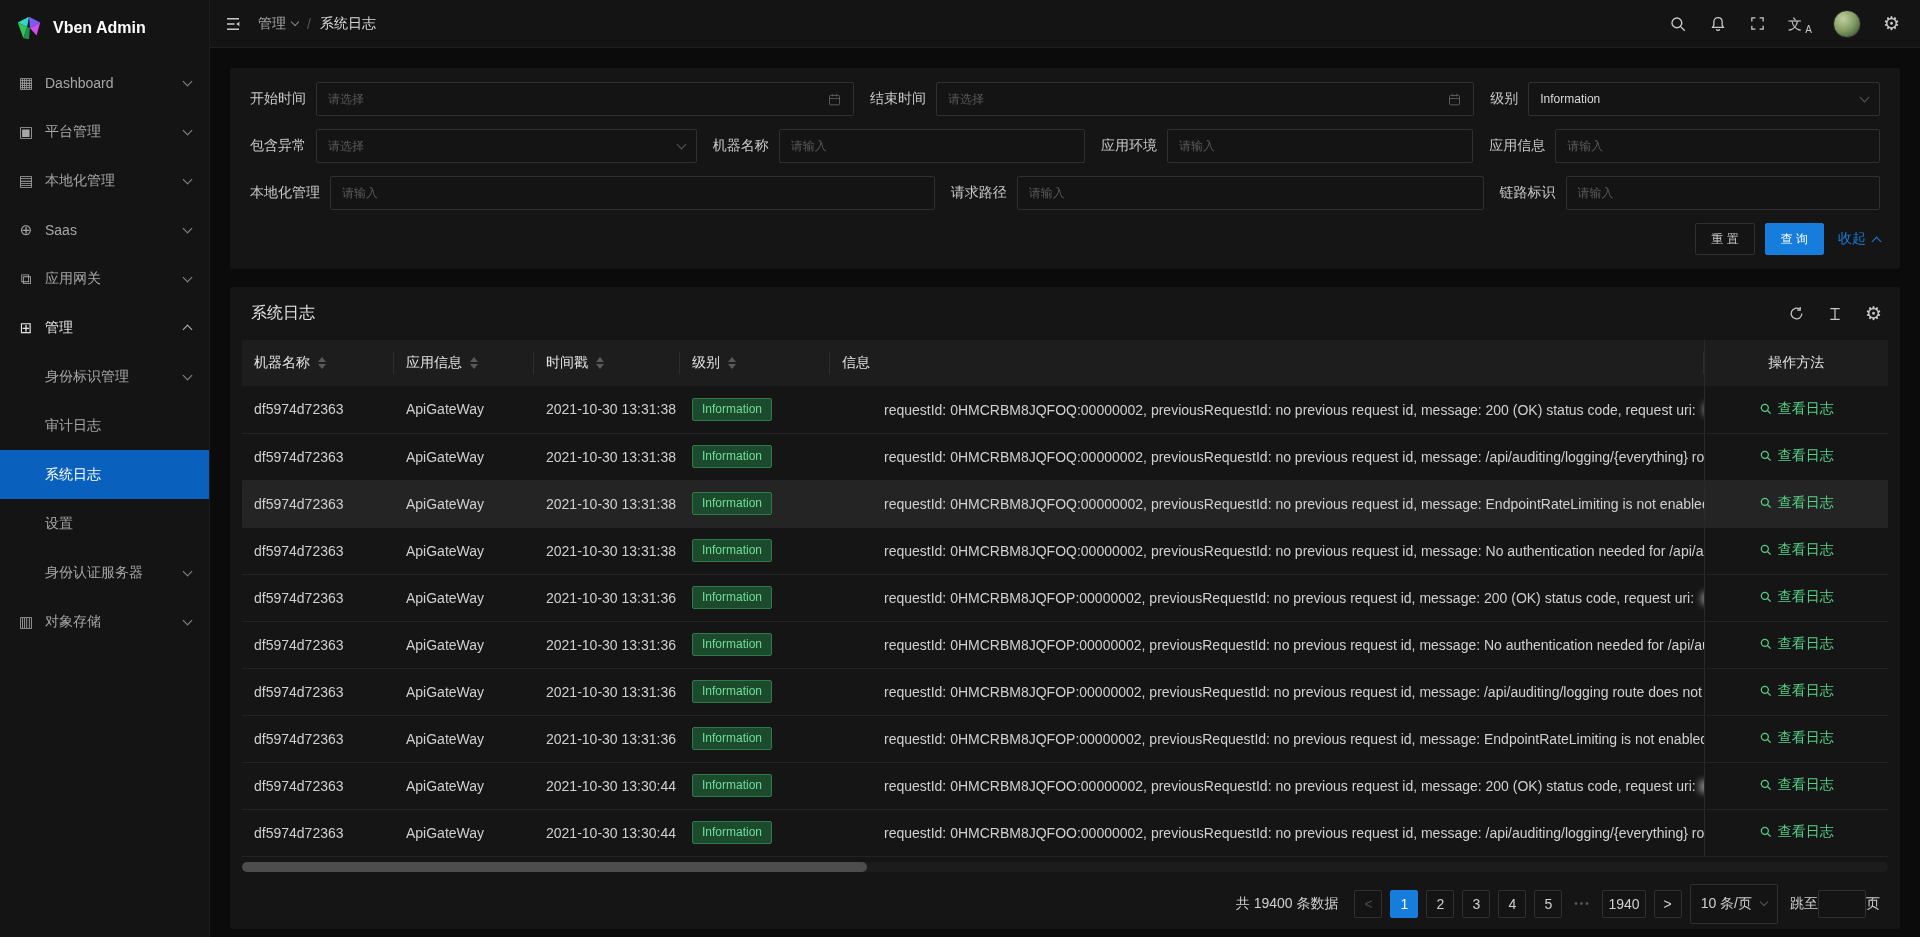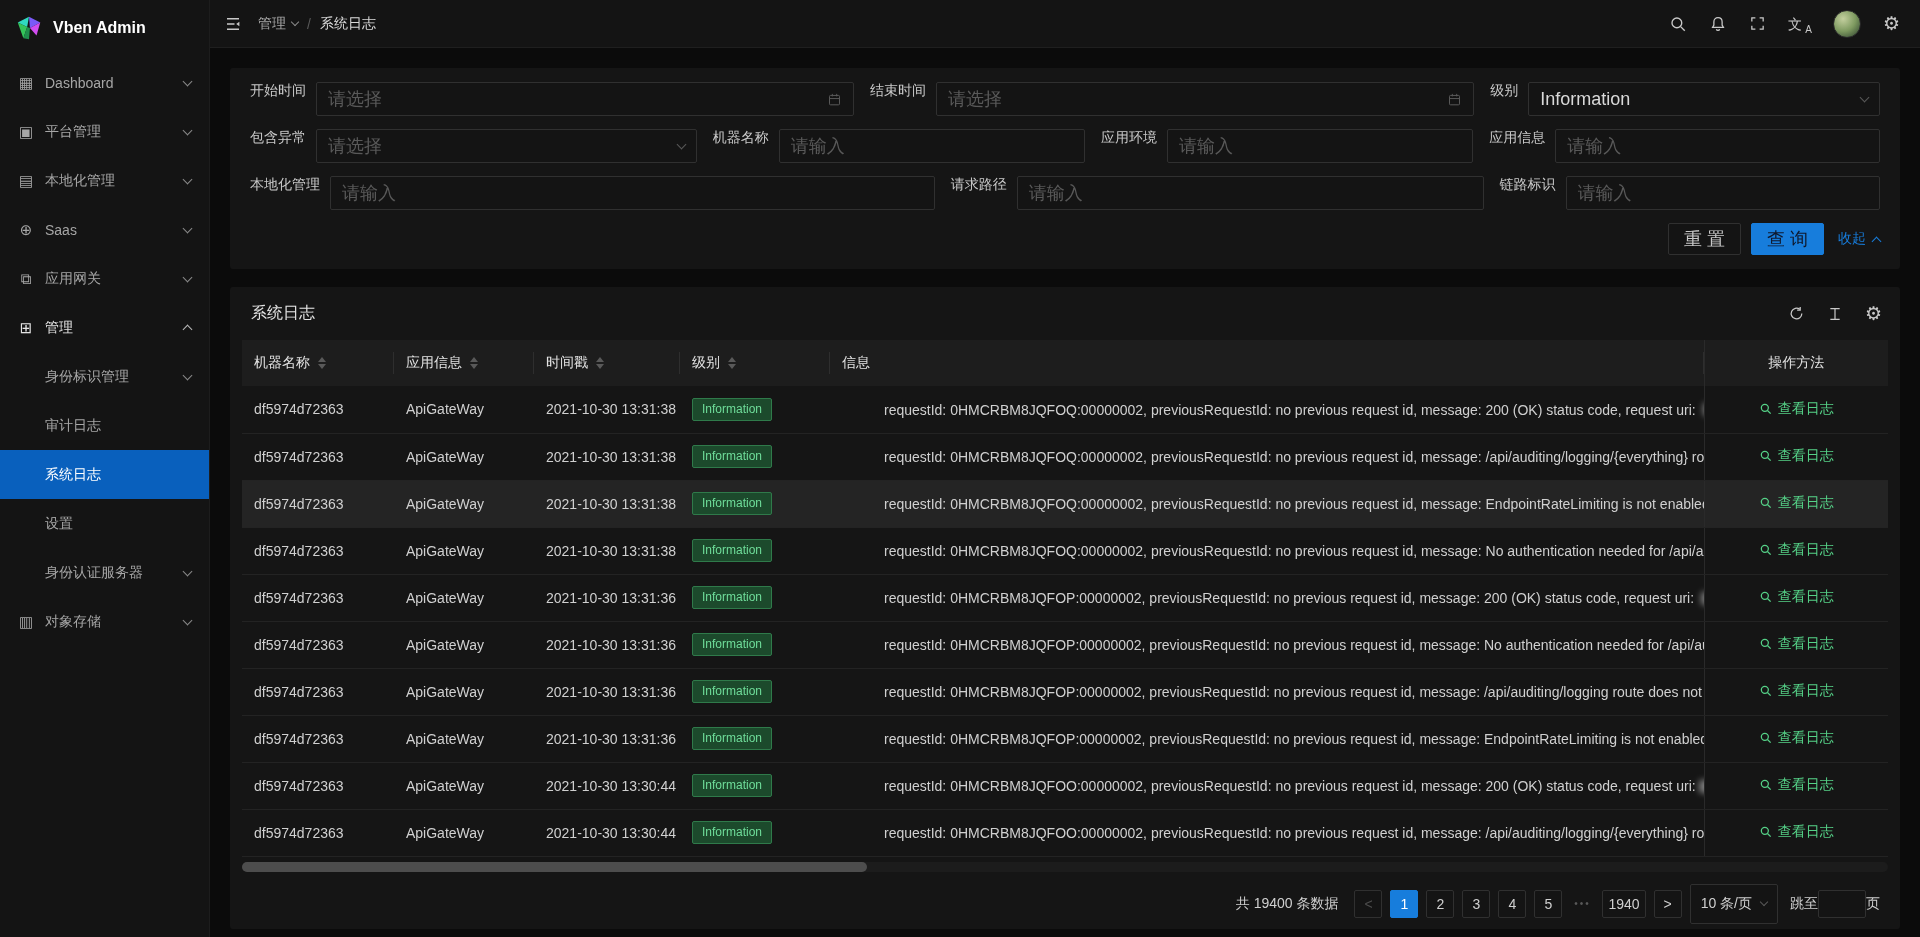--- a/index.html
+++ b/index.html
@@ -44,34 +44,34 @@
   
   .content { flex:1; min-height:0; padding:20px 20px 8px; display:flex; flex-direction:column; gap:18px; background:#0b0b0b; }
   .card { background:#151515; border-radius:3px; }
 
   
   .filter-card { flex:none; padding:14px 20px 12px; }
   .f-row { display:grid; gap:16px; margin-bottom:13px; align-items:center; }
   .f-row1 { grid-template-columns:1.55fr 1.55fr 1fr; }
   .f-row2 { grid-template-columns:1.2fr 1fr 1fr 1.05fr; }
   .f-row3 { grid-template-columns:1.8fr 1.4fr 1fr; }
-  .fg { display:flex; align-items:flex-start; min-width:0; }
+  .fg { display:flex; align-items:center; min-width:0; }
   .flabel { flex:none; margin-right:10px; color:#c9c9c9; white-space:nowrap; }
   .fctrl { flex:1; height:34px; min-width:0; background:#141414; border:1px solid #303030; border-radius:2px;
-    display:flex; align-items:center; padding:0 11px; gap:8px; color:#d9d9d9; font-size:18px; }
+    display:flex; align-items:center; padding:0 11px; gap:8px; color:#d9d9d9; font-size:12px; }
   input.fctrl { outline:none; }
   input.fctrl::placeholder { color:#595959; }
   .fctrl .ph { flex:1; color:#595959; overflow:hidden; white-space:nowrap; }
   .fctrl .val { flex:1; color:#d9d9d9; overflow:hidden; white-space:nowrap; }
   .ctrl-icon { color:#595959; flex:none; display:inline-flex; }
   .sel-chev { width:7px; height:7px; border-right:1.4px solid #595959; border-bottom:1.4px solid #595959; transform:rotate(45deg); margin-top:-4px; flex:none; }
   .f-actions { display:flex; justify-content:flex-end; align-items:center; gap:10px; margin-bottom:2px; }
-  .btn { height:32px; padding:0 15px; border-radius:2px; display:inline-flex; align-items:center; cursor:pointer; font-size:18px; }
+  .btn { height:32px; padding:0 15px; border-radius:2px; display:inline-flex; align-items:center; cursor:pointer; font-size:12px; }
   .btn-reset { background:#141414; border:1px solid #303030; color:#c9c9c9; }
-  .btn-query { background:var(--primary); border:1px solid var(--primary); color:#0f172a; }
+  .btn-query { background:var(--primary); border:1px solid var(--primary); color:#ffffff; }
   .link-collapse { color:var(--primary); display:inline-flex; align-items:center; gap:7px; cursor:pointer; margin-left:4px; }
   .link-collapse .chev { border-color:var(--primary); opacity:1; }
 
   
   .table-card { flex:1; min-height:0; display:flex; flex-direction:column; }
   .card-head { height:53px; flex:none; display:flex; align-items:center; padding:0 18px 0 21px; }
   .card-title { font-size:16px; color:#e3e3e3; }
   .card-tools { margin-left:auto; display:flex; align-items:center; gap:22px; color:#c9c9c9; }
   .table-wrap { margin:0 12px; flex:none; }
   table { width:100%; border-collapse:collapse; table-layout:fixed; font-size:14px; }

